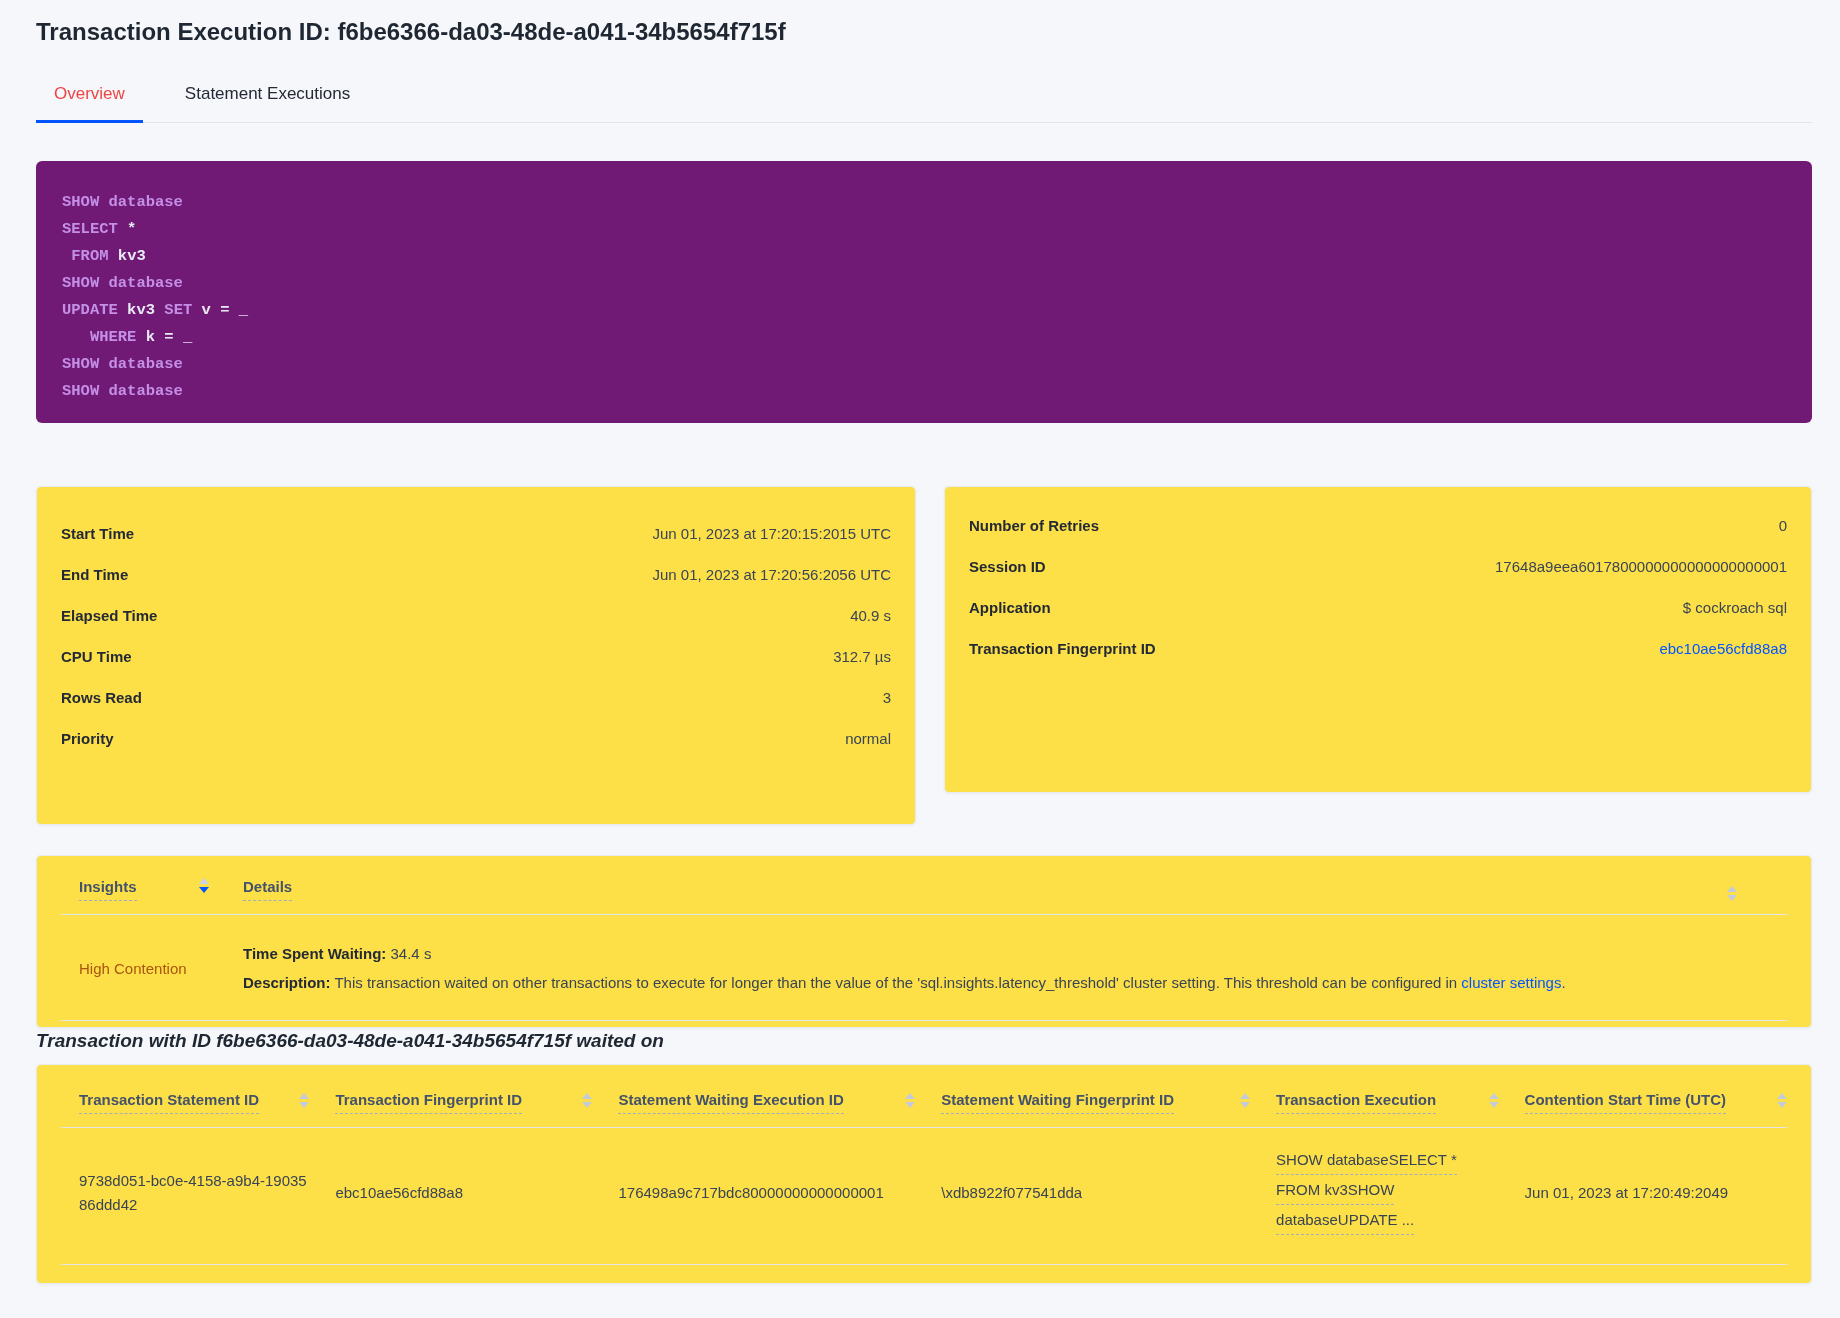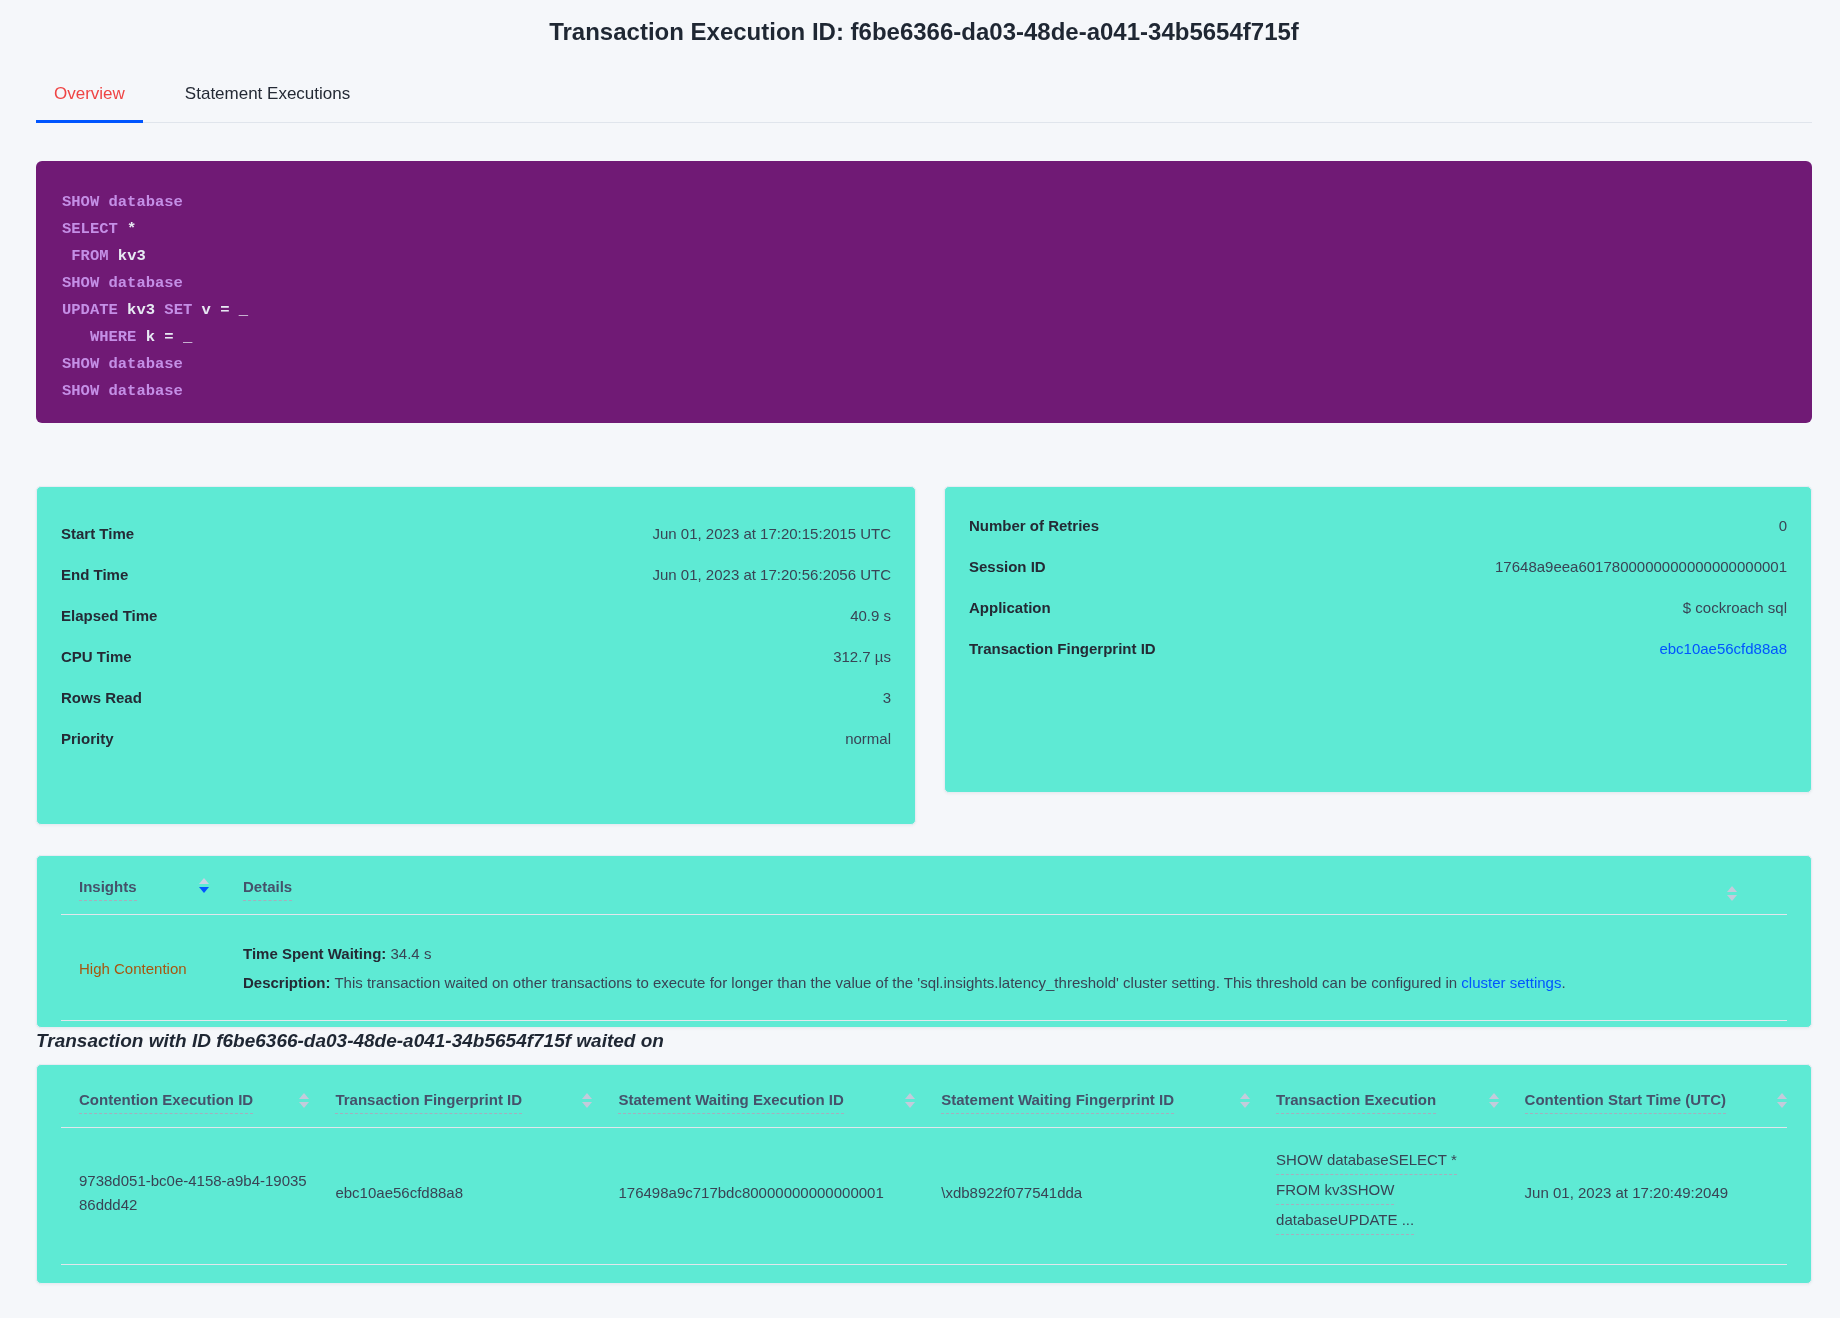--- a/index.html
+++ b/index.html
@@ -4,21 +4,21 @@
 <style>
   * { box-sizing: border-box; margin: 0; padding: 0; }
   html, body { width: 1840px; height: 1318px; overflow: hidden; }
   body {
     background: #F5F7FA;
     font-family: "Liberation Sans", sans-serif;
     color: #394455;
   }
   .page { padding: 16px 28px 0 36px; width: 1840px; }
 
-  .page-title { font-size: 24px; line-height: 32px; font-weight: 700; color: #1F2733; text-align: center; }
+  .page-title { font-size: 24px; line-height: 32px; font-weight: 700; color: #1F2733; }
 
   
   .tabs { display: flex; margin-top: 26px; border-bottom: 1px solid #E0E5EC; }
   .tab {
     font-size: 17px; line-height: 20px; color: #242A35;
     padding: 10px 18px 16px 18px; cursor: pointer; margin-right: 24px;
   }
   .tab.active { color: #ef4444; font-weight: 500; border-bottom: 3px solid #0055FF; margin-bottom: -1px; }
 
   
@@ -29,21 +29,21 @@
   .code-line {
     font-family: "Liberation Mono", "DejaVu Sans Mono", monospace;
     font-size: 15.5px; line-height: 27px; white-space: pre; font-weight: 700;
   }
   .kw { color: #C48FE6; }
   .pl { color: #E7EAF3; }
 
   
   .cards-row { display: flex; margin-top: 63px; gap: 28px; }
   .card {
-    background: #5eead4; border: 1px solid #E7ECF3; border-radius: 5px;
+    background: #fde047; border: 1px solid #E7ECF3; border-radius: 5px;
     box-shadow: 0 1px 3px rgba(36,42,53,0.05);
   }
   .summary-left { width: 880px; padding: 26px 24px; height: 339px; }
   .summary-right { flex: 1; padding: 18px 24px; height: 307px; }
   .kv-row { display: flex; justify-content: space-between; align-items: center; height: 41px; }
   .kv-label { font-size: 15px; font-weight: 700; color: #242A35; }
   .kv-value { font-size: 15px; color: #394455; text-align: right; }
   a.value-link, a.text-link { color: #0055FF; text-decoration: none; cursor: pointer; }
 
   
@@ -193,21 +193,21 @@
         </div>
       </div>
     </div>
   </div>
 
   <h2 class="waited-heading">Transaction with ID f6be6366-da03-48de-a041-34b5654f715f waited on</h2>
 
   <div class="card waited-card">
     <div class="thead">
       <div class="wcol w1">
-        <span class="th-label dashed">Contention Execution ID</span>
+        <span class="th-label dashed">Transaction Statement ID</span>
         <span class="sort">
             <i class="up"></i>
             <i class="down"></i>
           </span>
       </div>
       <div class="wcol w2">
         <span class="th-label dashed">Transaction Fingerprint ID</span>
         <span class="sort">
             <i class="up"></i>
             <i class="down"></i>

